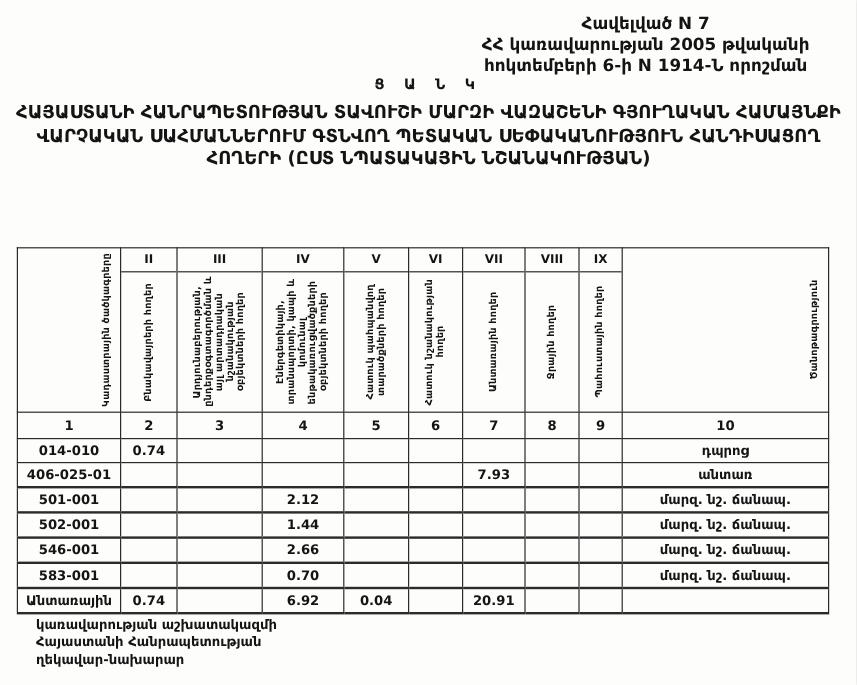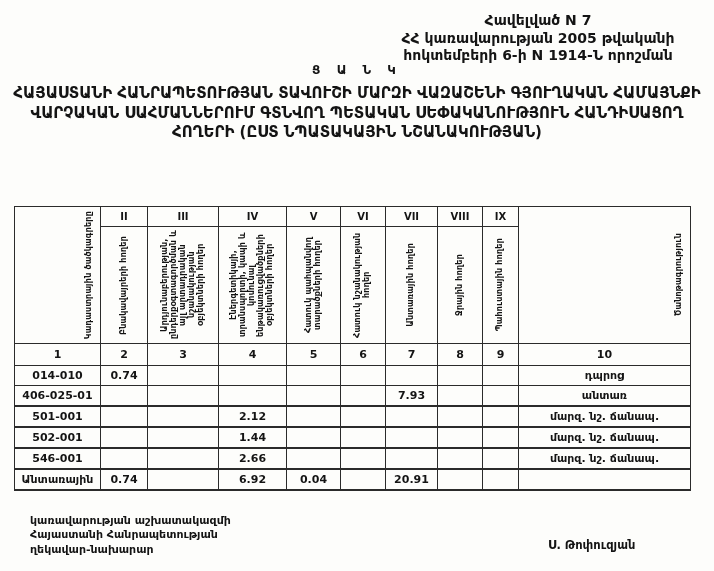--- a/index.html
+++ b/index.html
@@ -219,20 +219,32 @@
       <td></td>
       <td></td>
       <td class="vthick">2.66</td>
       <td></td>
       <td></td>
       <td></td>
       <td class="vthick"></td>
       <td></td>
       <td class="note">մարզ. նշ. ճանապ.</td>
     </tr>
+    <tr class="drow thick-top">
+      <td class="code">583-001</td>
+      <td></td>
+      <td></td>
+      <td class="vthick">0.70</td>
+      <td></td>
+      <td></td>
+      <td></td>
+      <td class="vthick"></td>
+      <td></td>
+      <td class="note">մարզ. նշ. ճանապ.</td>
+    </tr>
 
     <tr class="drow total">
       <td class="code total-label">Անտառային</td>
       <td>0.74</td>
       <td></td>
       <td class="vthick">6.92</td>
       <td>0.04</td>
       <td></td>
       <td>20.91</td>
       <td class="vthick"></td>
@@ -240,15 +252,14 @@
       <td class="note"></td>
     </tr>
   </tbody>
     </table>
 
   <div class="signatory">
     <div>կառավարության աշխատակազմի</div>
     <div>Հայաստանի Հանրապետության</div>
     <div>ղեկավար-նախարար</div>
   </div>
-  <div class="signature">Ս. Թոփուզյան</div>
 
 </div>
 
 </body></html>

